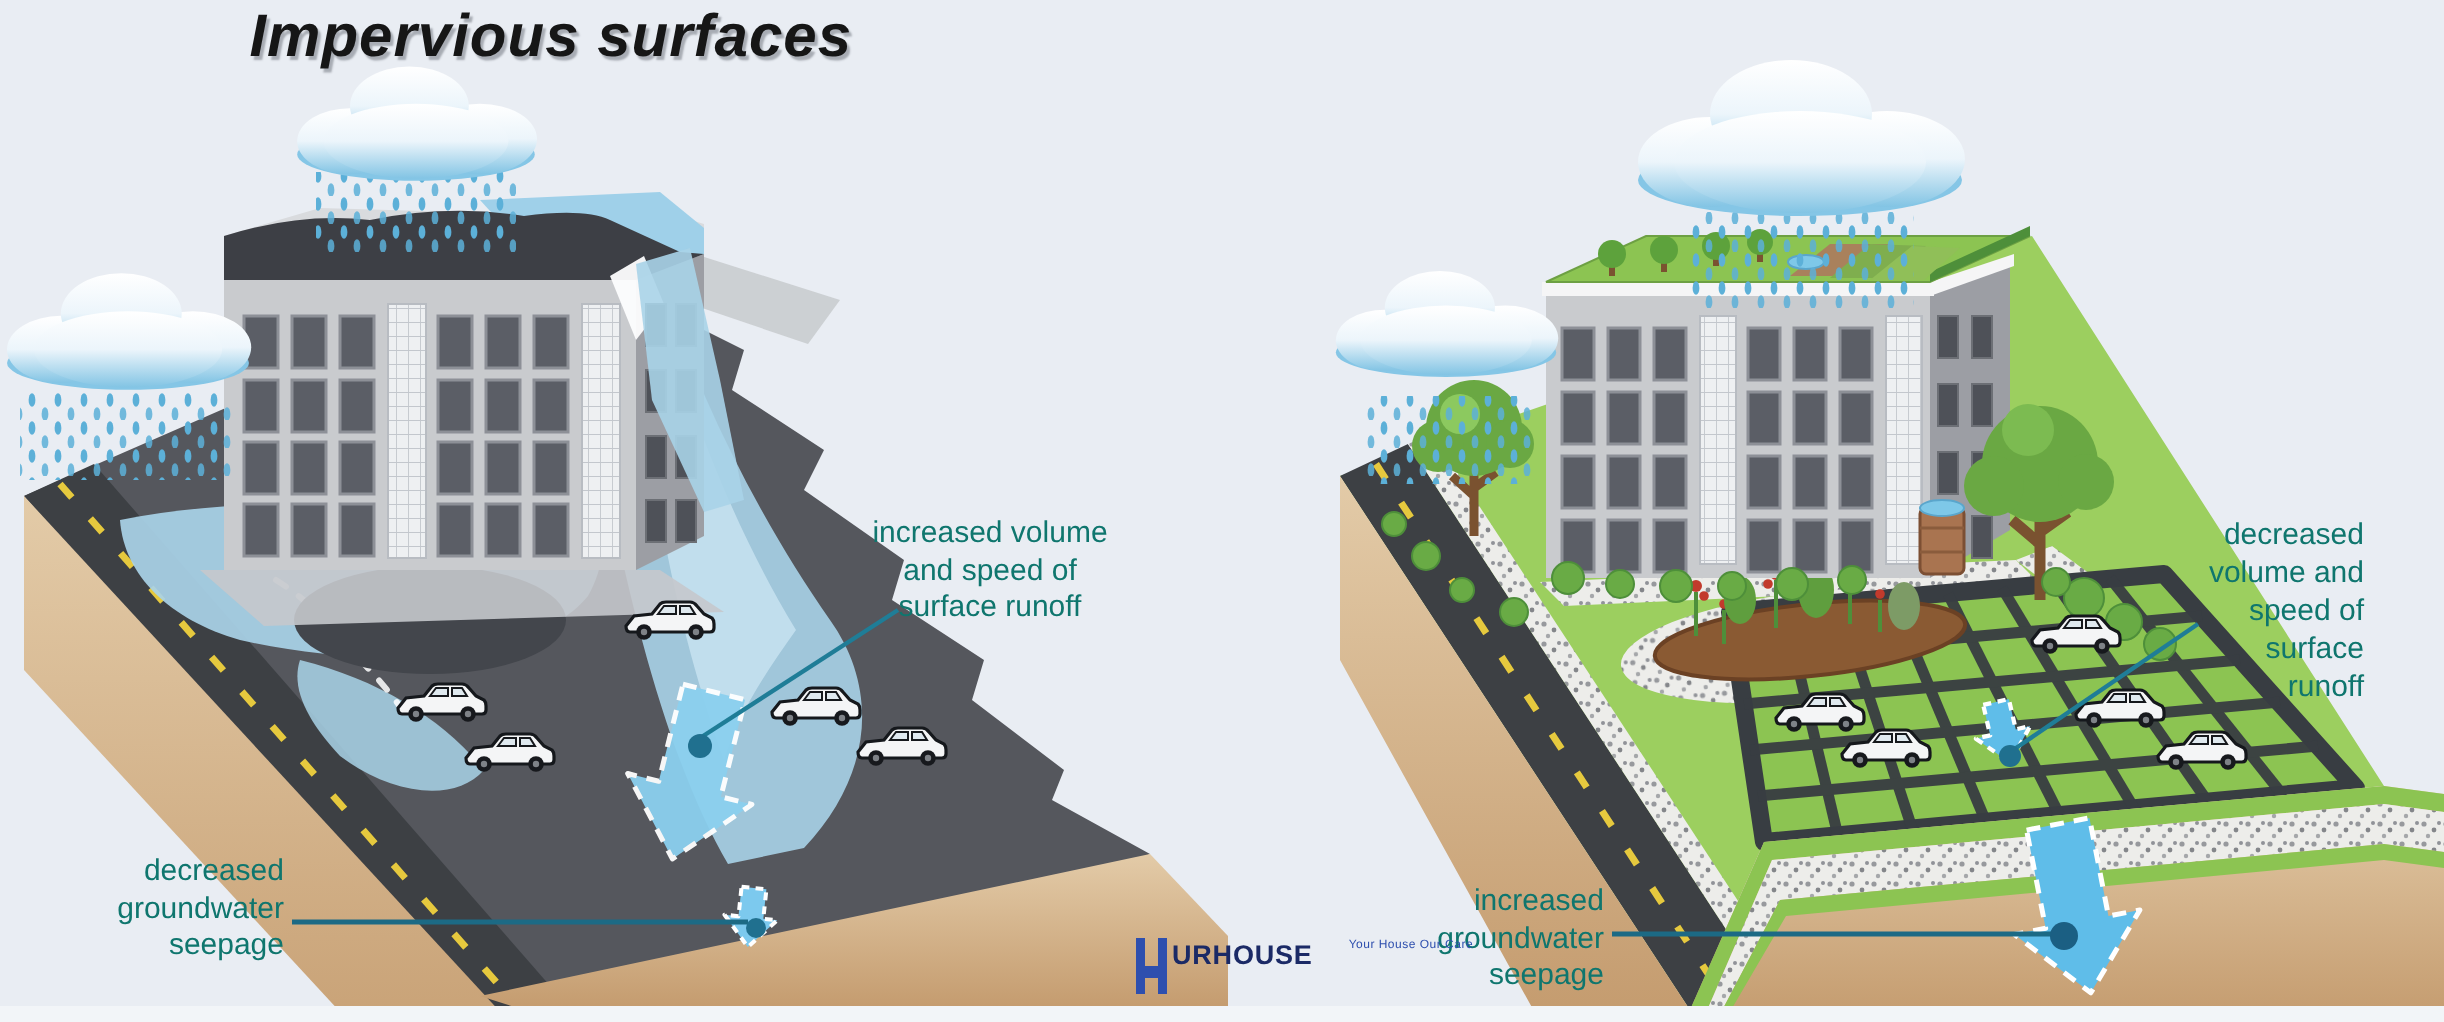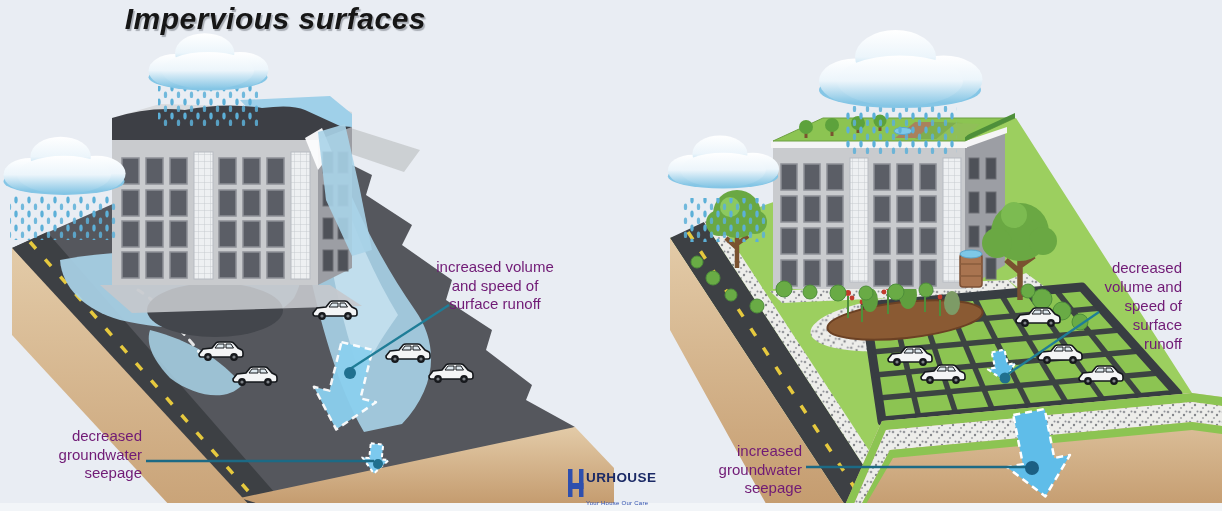--- a/index.html
+++ b/index.html
@@ -14,30 +14,30 @@
     position:absolute;top:2px;
     font-style:italic;font-weight:600;font-size:30px;letter-spacing:.5px;
     color:#161616;text-align:right;
     text-shadow:1.5px 2px 1px rgba(70,75,85,.40);
     white-space:nowrap;
   }
   .title.left{left:120px;width:306px;}
   .title.right{left:763px;width:306px;}
   .lbl{
     position:absolute;
-    color:#701a75;font-size:15px;line-height:18.5px;
+    color:#0f766e;font-size:15px;line-height:18.5px;
     white-space:pre-line;
   }
   .lbl.l-runoff{left:426px;top:258px;width:138px;text-align:center;}
   .lbl.l-seep{left:26px;top:427px;width:116px;text-align:right;}
   .lbl.r-runoff{left:1054px;top:258px;width:128px;text-align:right;line-height:19px;}
   .lbl.r-seep{left:678px;top:442px;width:124px;text-align:right;}
   .logo{
     position:absolute;left:568px;top:468px;width:120px;
-    display:flex;flex-direction:column;line-height:1;
+    display:flex;line-height:1;
   }
   .logo-row{display:flex;align-items:flex-start;}
   .logo-mark{flex:0 0 auto;margin-right:2px;}
   .logo-word{font-weight:bold;font-size:13.5px;letter-spacing:.4px;color:#1b2a66;margin-top:3px;}
   .logo-tag{font-size:6px;color:#2e4fae;letter-spacing:.25px;margin-left:18px;margin-top:2px;white-space:nowrap;}
 </style>
 </head>
 <body>
 
 <div id="stage">

